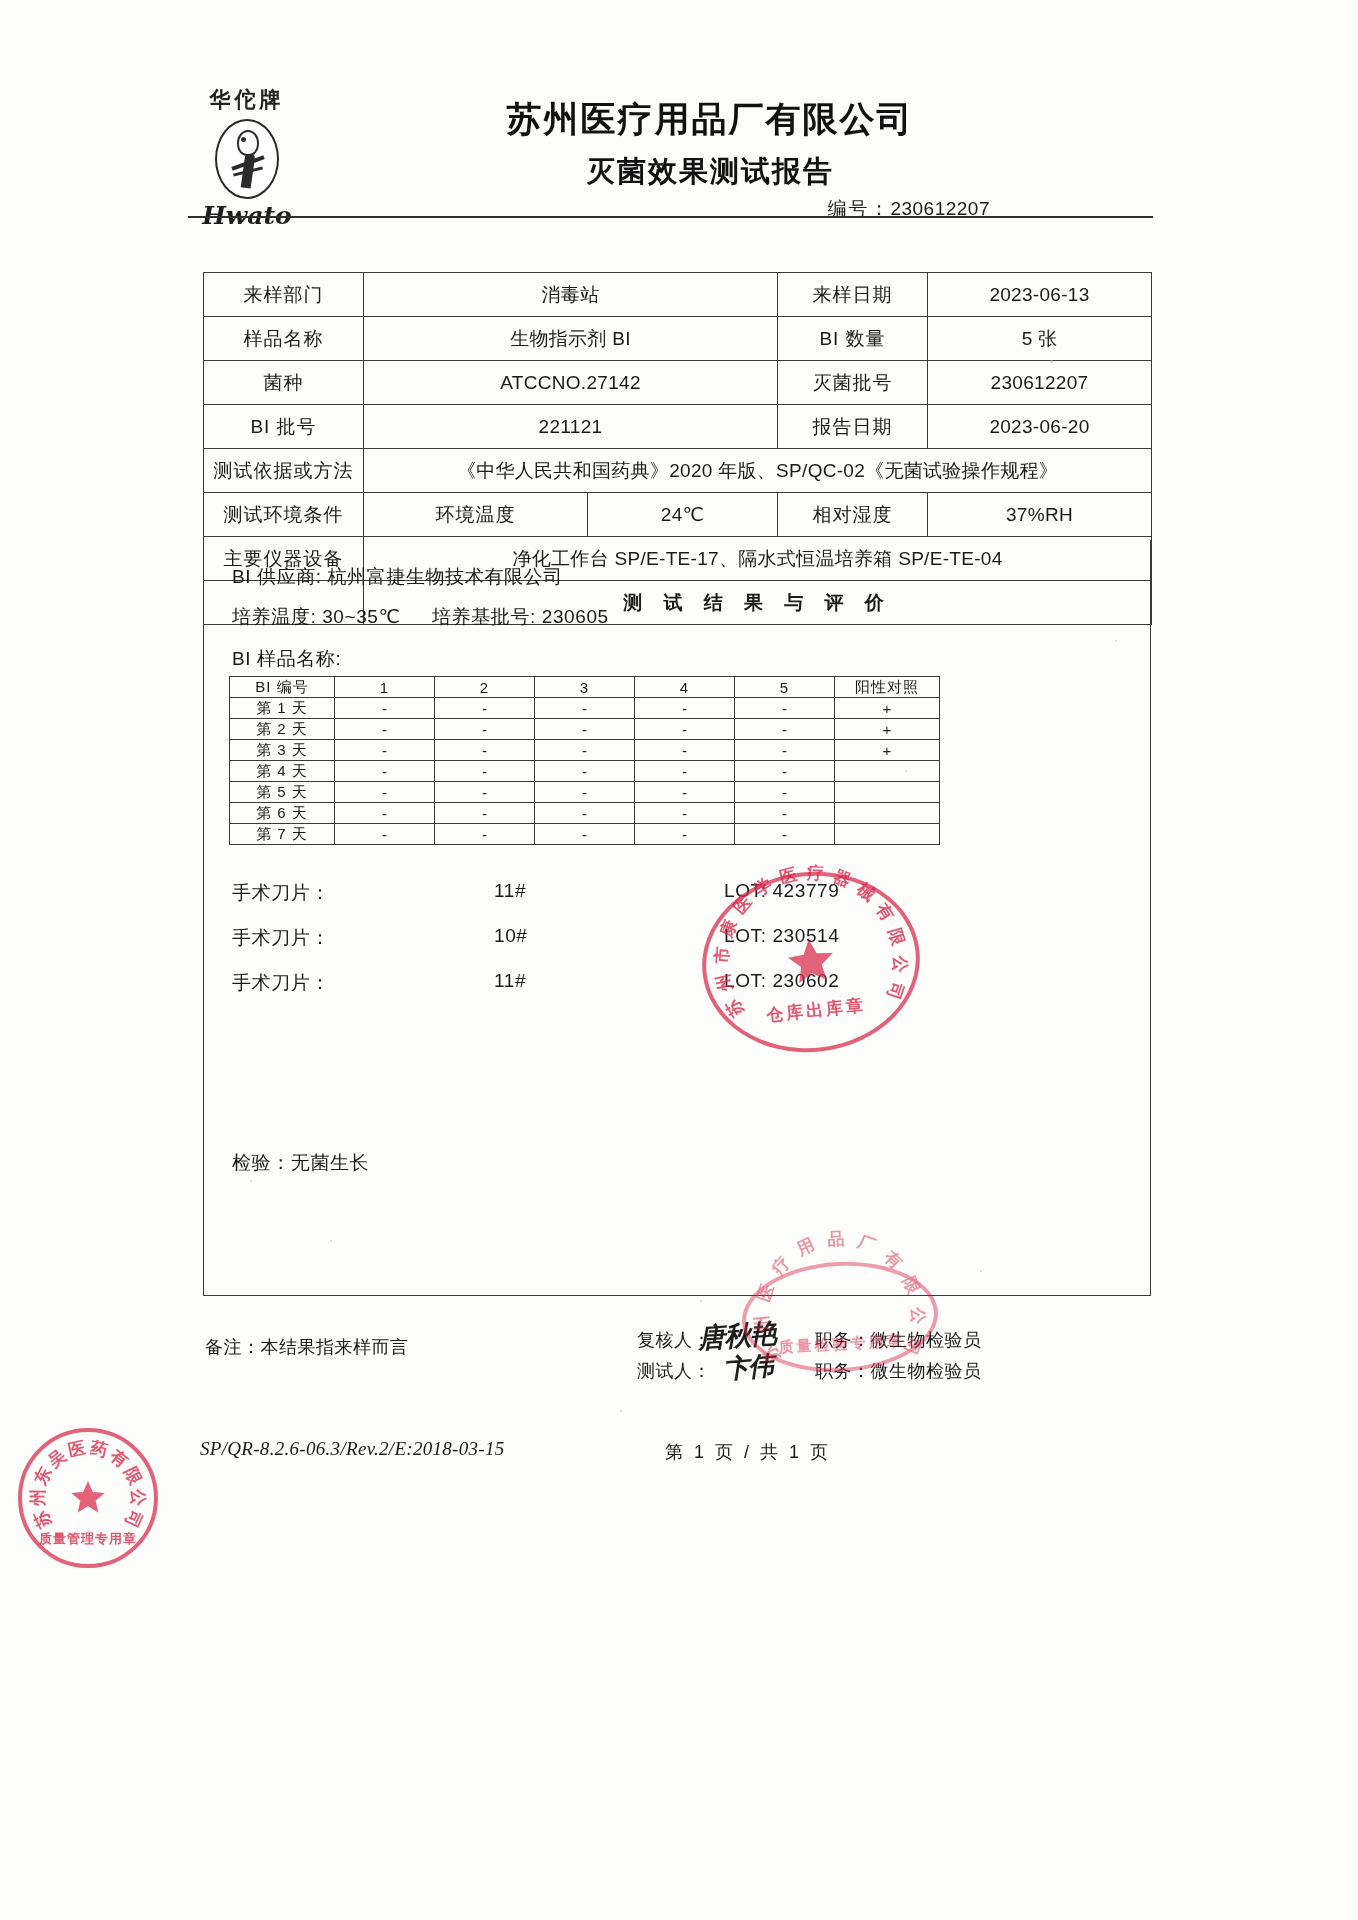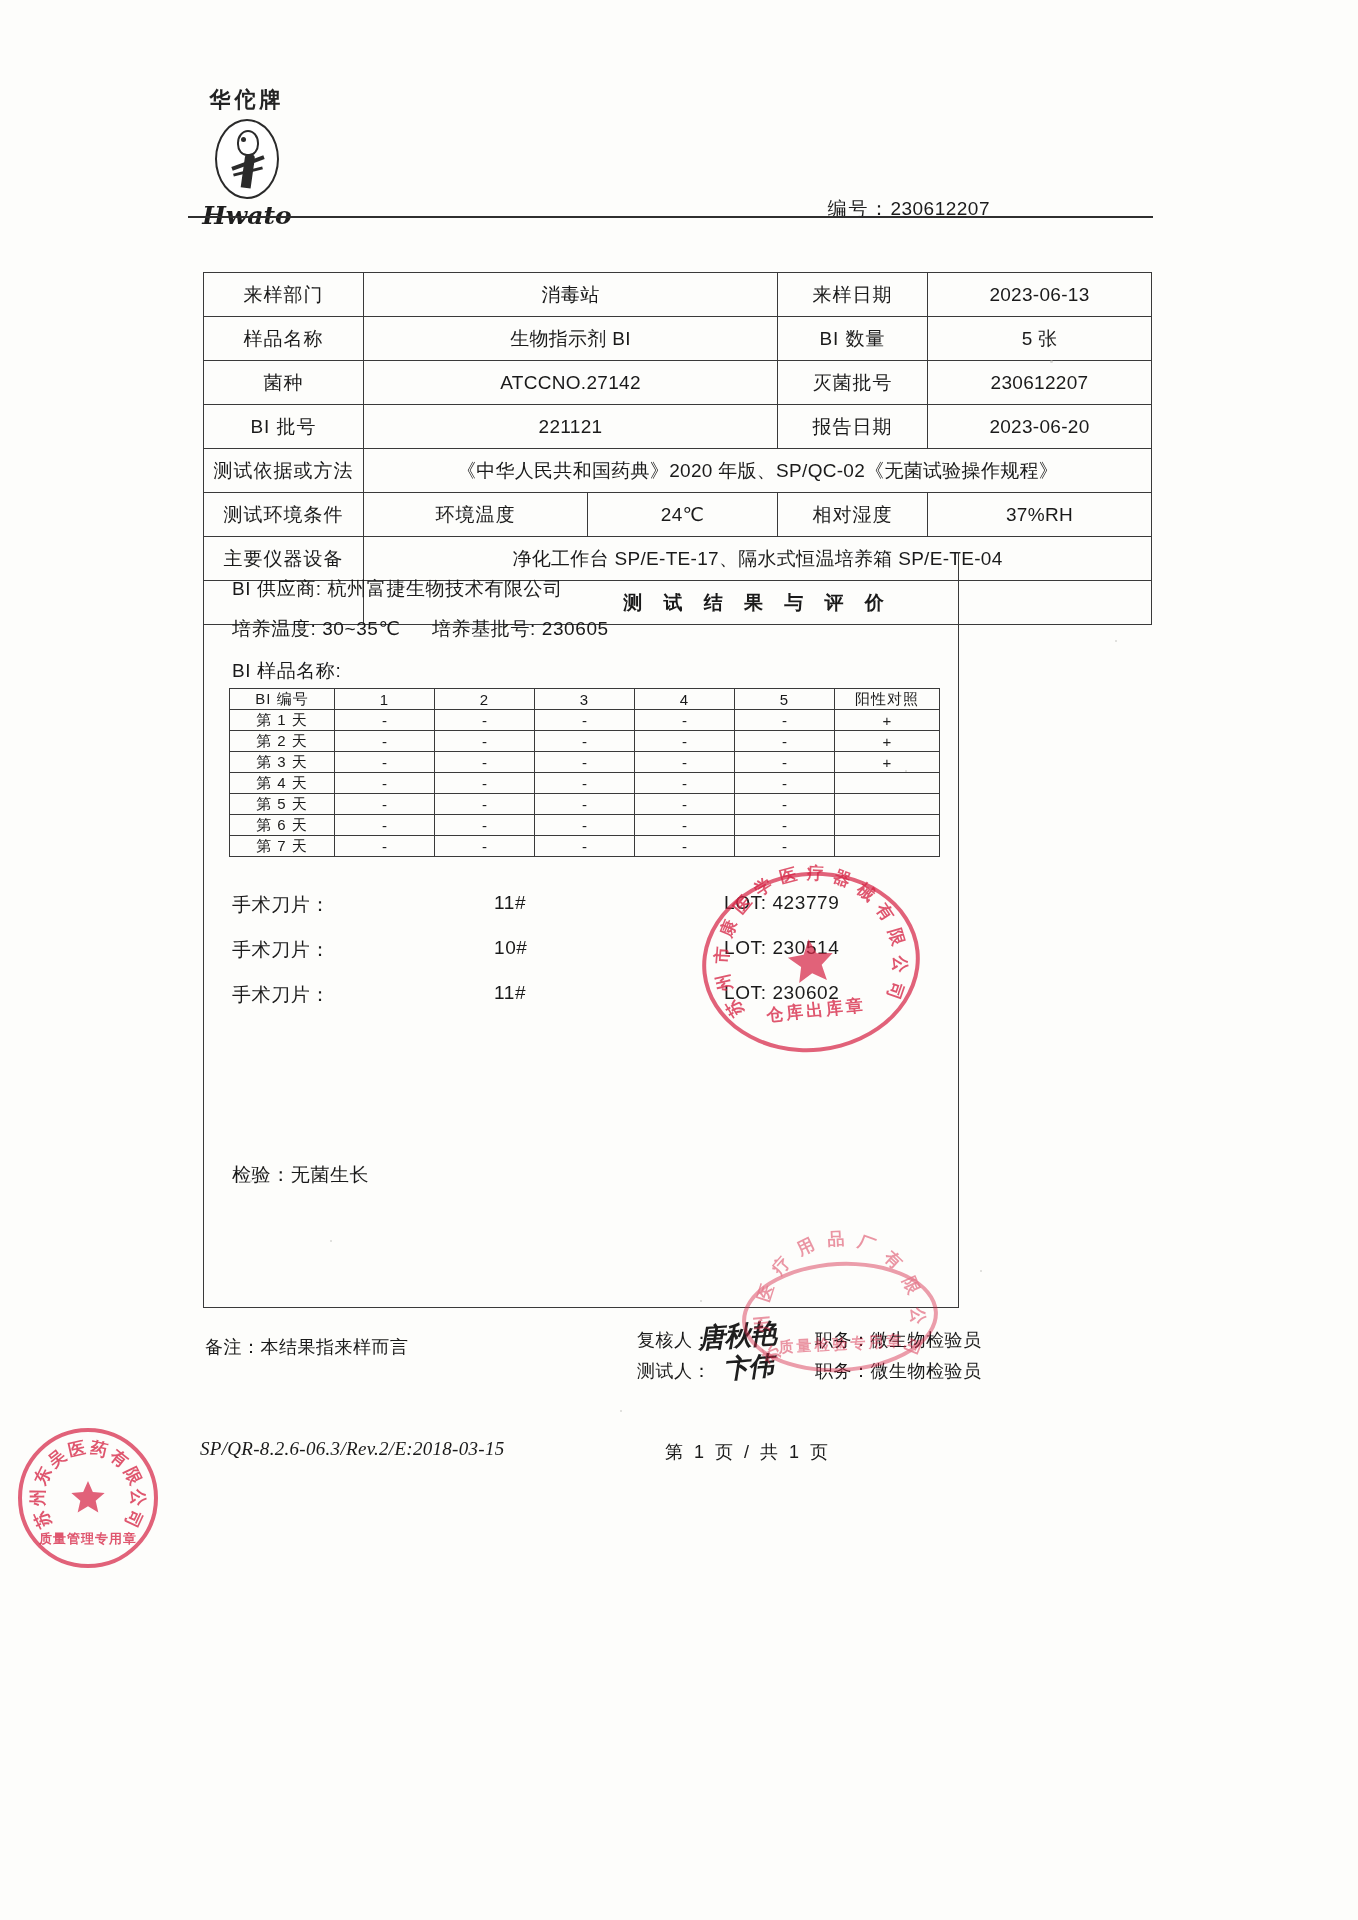--- a/index.html
+++ b/index.html
@@ -54,21 +54,21 @@
   table.main { position:absolute; left:203px; top:272px; width:948px;
                border-collapse:collapse; table-layout:fixed; }
   table.main td { border:1px solid #3a3a3a; font-size:19px; text-align:center;
                   vertical-align:middle; padding:0 4px; height:44px; }
   td.lab { letter-spacing:1px; }
   td.val { letter-spacing:.3px; }
   td.left { text-align:left; padding-left:18px; }
   td.res-hd { font-weight:700; letter-spacing:8px; font-size:20px; height:42px; }
 
   
-  .resbox { position:absolute; left:203px; top:552px; width:756px; height:756px;
+  .resbox { position:absolute; left:203px; top:540px; width:948px; height:756px;
             border:1px solid #3a3a3a; border-top:none; }
   .rb-line { position:absolute; font-size:19px; letter-spacing:.6px; white-space:nowrap; }
   .rb-1 { left:28px; top:24px; }
   .rb-2 { left:28px; top:64px; }
   .rb-2b { left:228px; top:64px; }
   .rb-3 { left:28px; top:106px; }
 
   
   table.bi { position:absolute; left:25px; top:136px; width:710px;
              border-collapse:collapse; table-layout:fixed; }
@@ -136,20 +136,24 @@
       <div class="logo-oval">
         <span class="f1"></span>
           <span class="f2"></span>
           <span class="f3"></span>
         <span class="f4"></span>
           <span class="f5"></span>
       </div>
       <div class="logo-word">Hwato</div>
     </div>
 
+    <div class="titles">
+      <div class="title-1">苏州医疗用品厂有限公司</div>
+      <div class="title-2">灭菌效果测试报告</div>
+    </div>
 
     <div class="report-no">
       <span class="lbl">编号：</span><span class="val">230612207</span>
     </div>
   </div>
 
   <div class="rule"></div>
 
   <table class="main">
     <colgroup>

